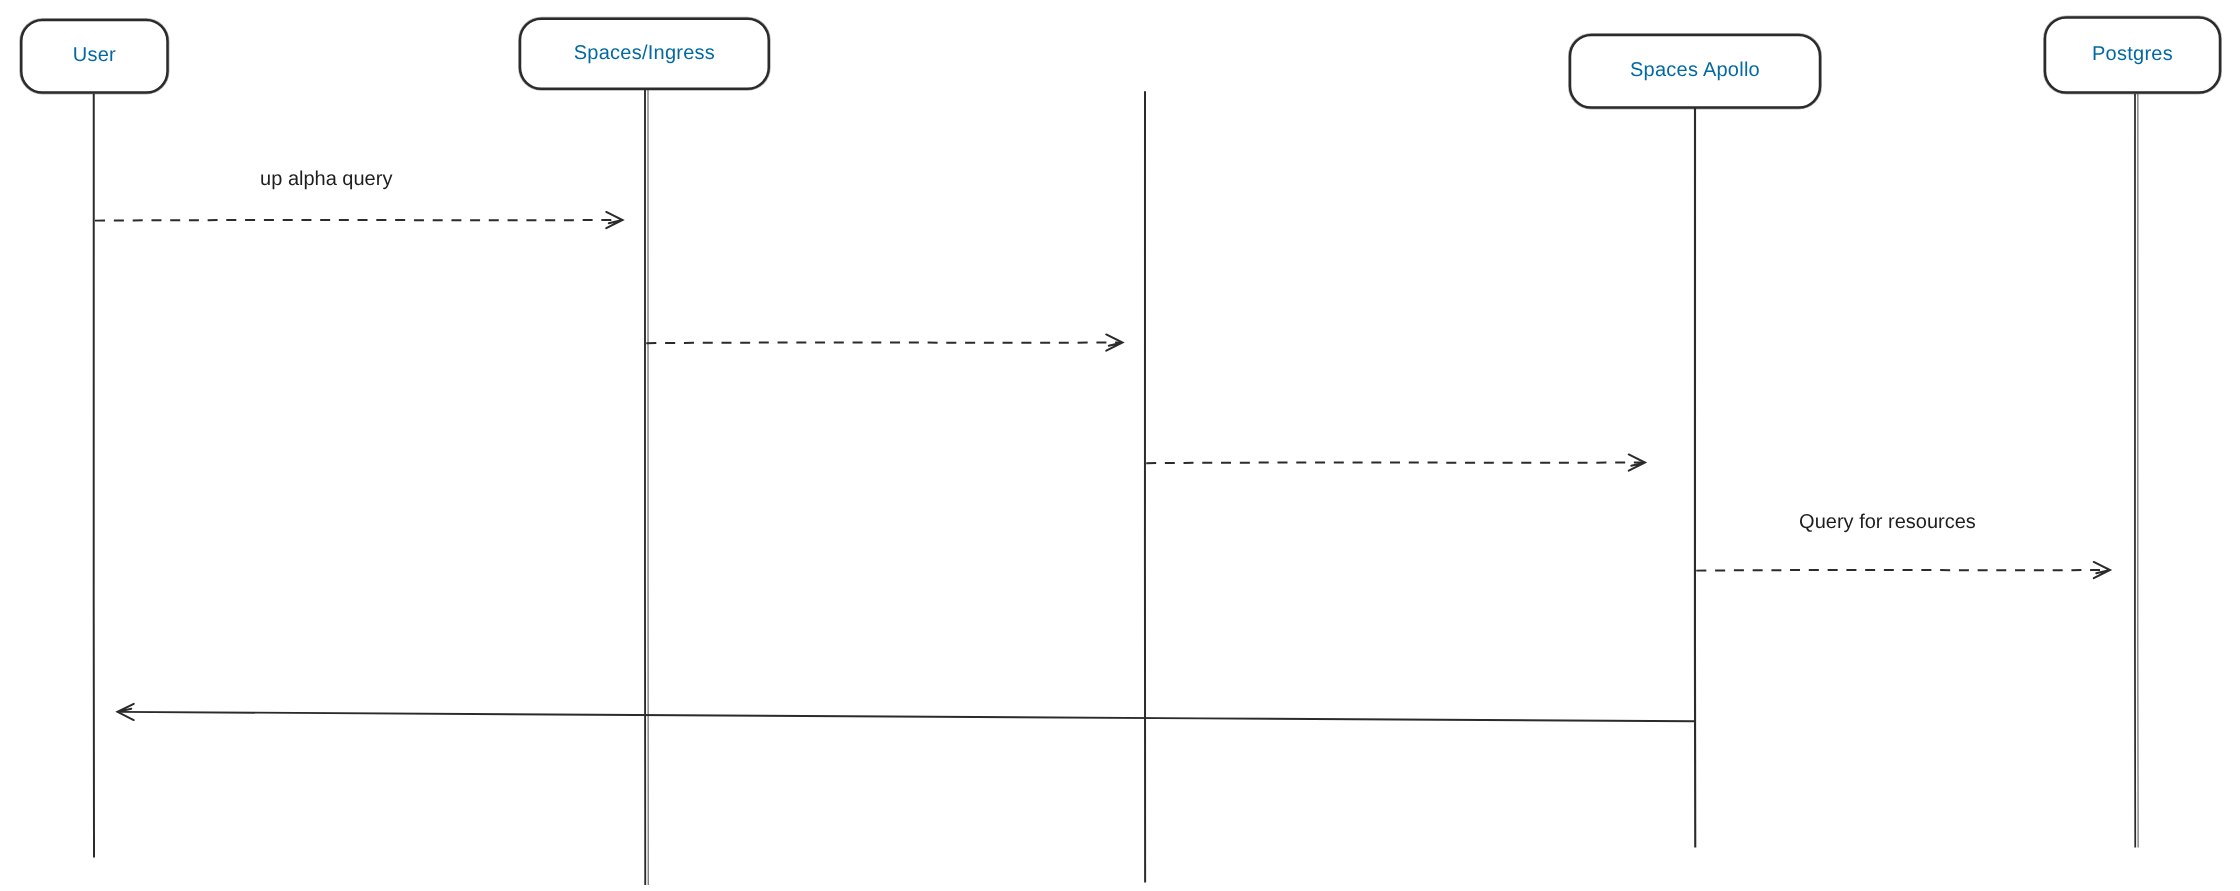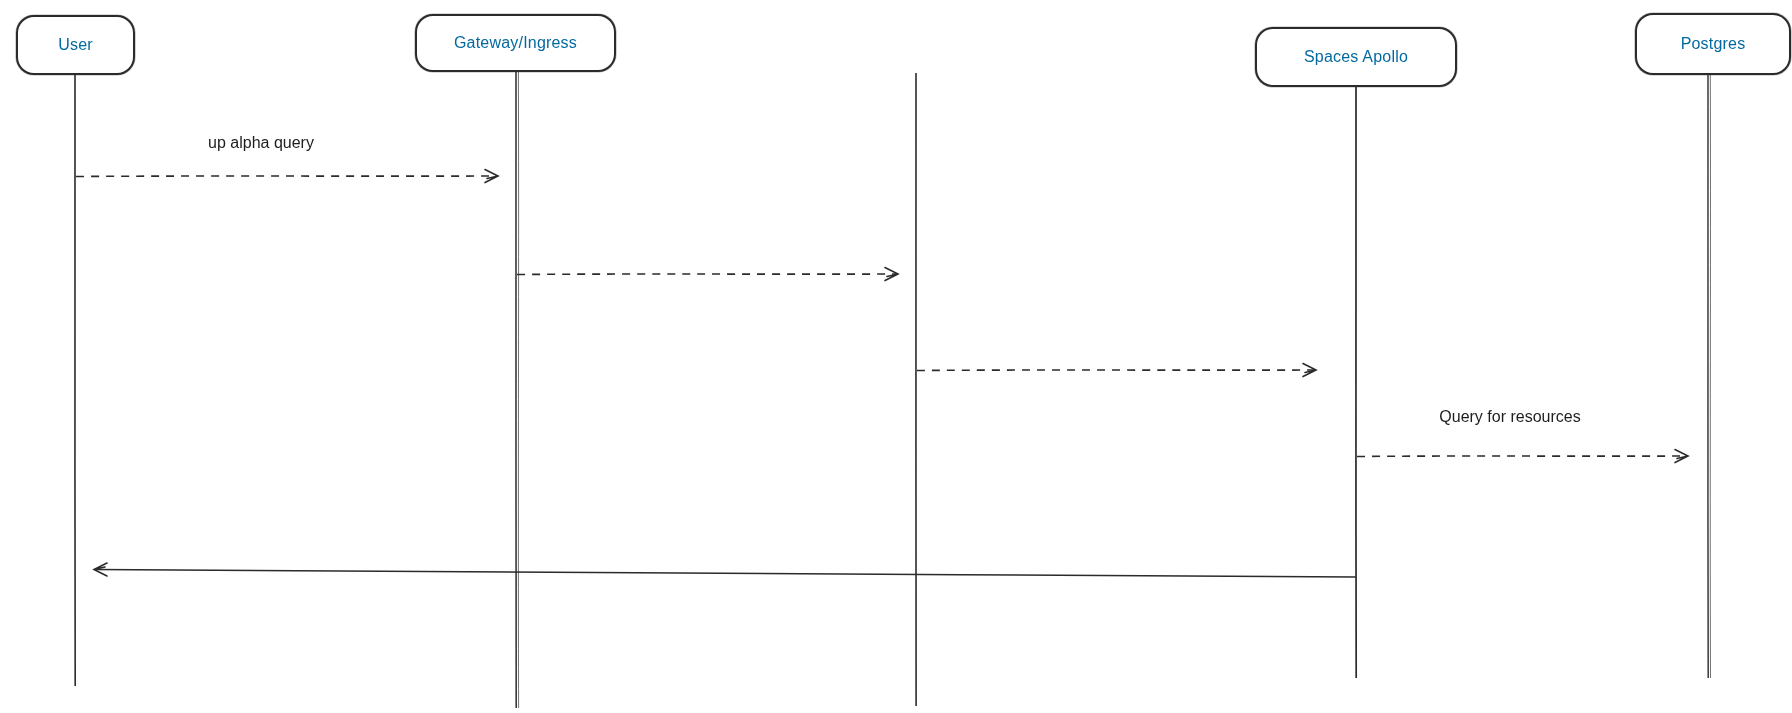--- a/index.html
+++ b/index.html
@@ -97,25 +97,25 @@
     <g>
       <path d="M1356,577 C930,575 450,570.5 95,569.5" fill="none" stroke="#2b2b2b" stroke-width="1.5" marker-end="url(#arrowOpen)"></path>
     </g>
   </svg>
 
   <div class="actor-box" style="left:16px; top:15px; width:119px; height:60px;">
     <span class="actor-label">User</span>
   </div>
 
   <div class="actor-box" style="left:415px; top:14px; width:201px; height:58px;">
-    <span class="actor-label">Gateway/Ingress</span>
+    <span class="actor-label">Spaces/Ingress</span>
   </div>
 
 
   <div class="actor-box" style="left:1255px; top:27px; width:202px; height:60px;">
     <span class="actor-label">Spaces Apollo</span>
   </div>
 
-  <div class="actor-box" style="left:1635px; top:13px; width:156px; height:62px;">
+  <div class="actor-box" style="left:1635px; top:13px; width:142px; height:62px;">
     <span class="actor-label">Postgres</span>
   </div>
 
 </div>
 
 </body></html>

